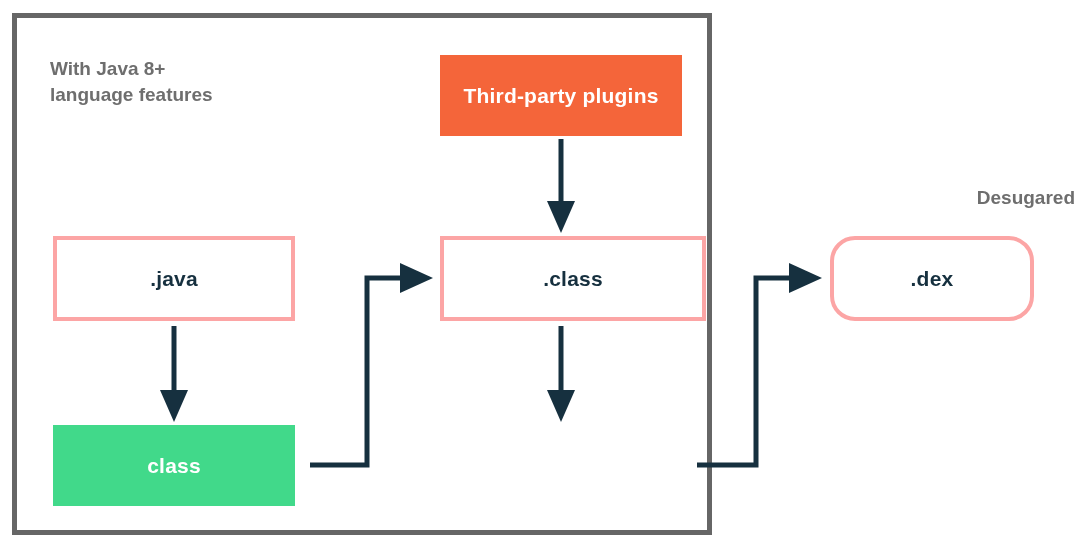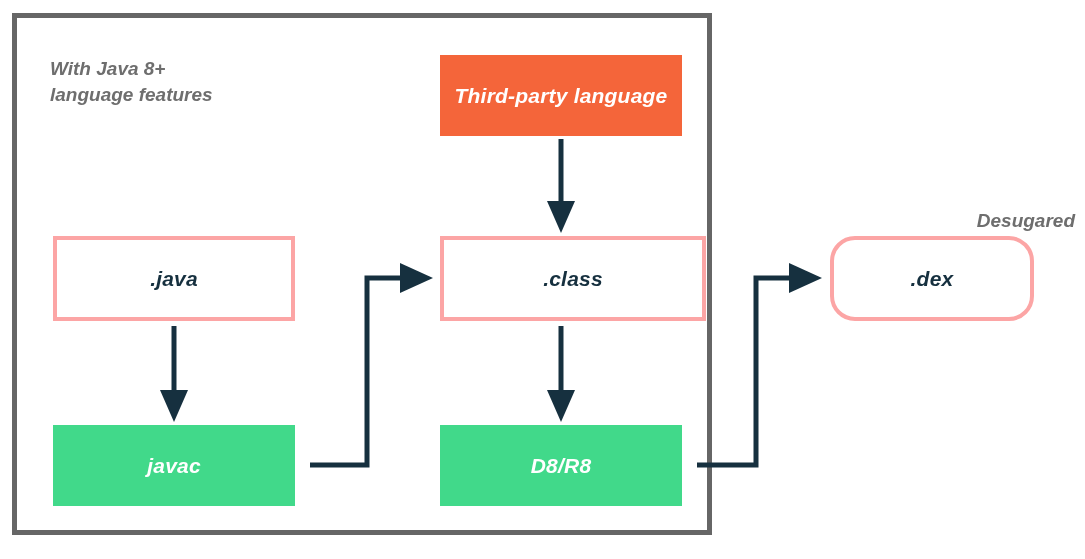--- a/index.html
+++ b/index.html
@@ -9,21 +9,20 @@
   }
   body {
     font-family: "Liberation Sans", sans-serif;
   }
   #canvas {
     position: relative;
     width: 1085px;
     height: 559px;
     background: #ffffff;
     overflow: hidden;
-    font-style: italic;
   }
   
   .frame {
     position: absolute;
     left: 12px;
     top: 13px;
     width: 700px;
     height: 522px;
     border: 5px solid #666666;
     box-sizing: border-box;
@@ -61,21 +60,20 @@
   .caption {
     position: absolute;
     color: #6E6E6E;
     font-weight: bold;
     font-size: 19px;
     line-height: 26px;
     white-space: pre-line;
   }
   .caption-right {
     text-align: right;
-    margin-top: 23px;
   }
   
   .connector {
     position: absolute;
     pointer-events: none;
   }
   .connector svg { display: block; overflow: visible; }
 </style>
 </head>
 <body>
@@ -83,42 +81,39 @@
 <div id="canvas">
 
   <div class="frame"></div>
 
   <div class="caption" style="left:50px; top:56px; width:260px;">With Java 8+
 language features</div>
 
   <div class="caption caption-right" style="left:845px; top:185px; width:230px;">Desugared</div>
 
   <div class="node node-filled-orange" style="left:440px; top:55px; width:242px; height:81px;">
-    <span>Third-party language</span>
+    <span>Third-party plugins</span>
   </div>
 
   <div class="node node-outline" style="left:53px; top:236px; width:242px; height:85px;">
     <span>.java</span>
   </div>
 
   <div class="node node-outline" style="left:440px; top:236px; width:266px; height:85px;">
     <span>.class</span>
   </div>
 
   <div class="node node-outline" style="left:830px; top:236px; width:204px; height:85px;border-radius:25px;">
     <span>.dex</span>
   </div>
 
   <div class="node node-filled-green" style="left:53px; top:425px; width:242px; height:81px;">
-    <span>javac</span>
+    <span>class</span>
   </div>
 
-  <div class="node node-filled-green" style="left:440px; top:425px; width:242px; height:81px;">
-    <span>D8/R8</span>
-  </div>
 
   <div class="connector" style="left:0; top:0; width:1085px; height:559px;">
     <svg width="1085" height="559" viewBox="0 0 1085 559" aria-hidden="true">
       <g>
         <line x1="561" y1="139" x2="561" y2="210" stroke="#16303F" stroke-width="5"></line>
         <polygon points="561,233 547,201 575,201" fill="#16303F"></polygon>
       </g>
     </svg>
   </div>
 

